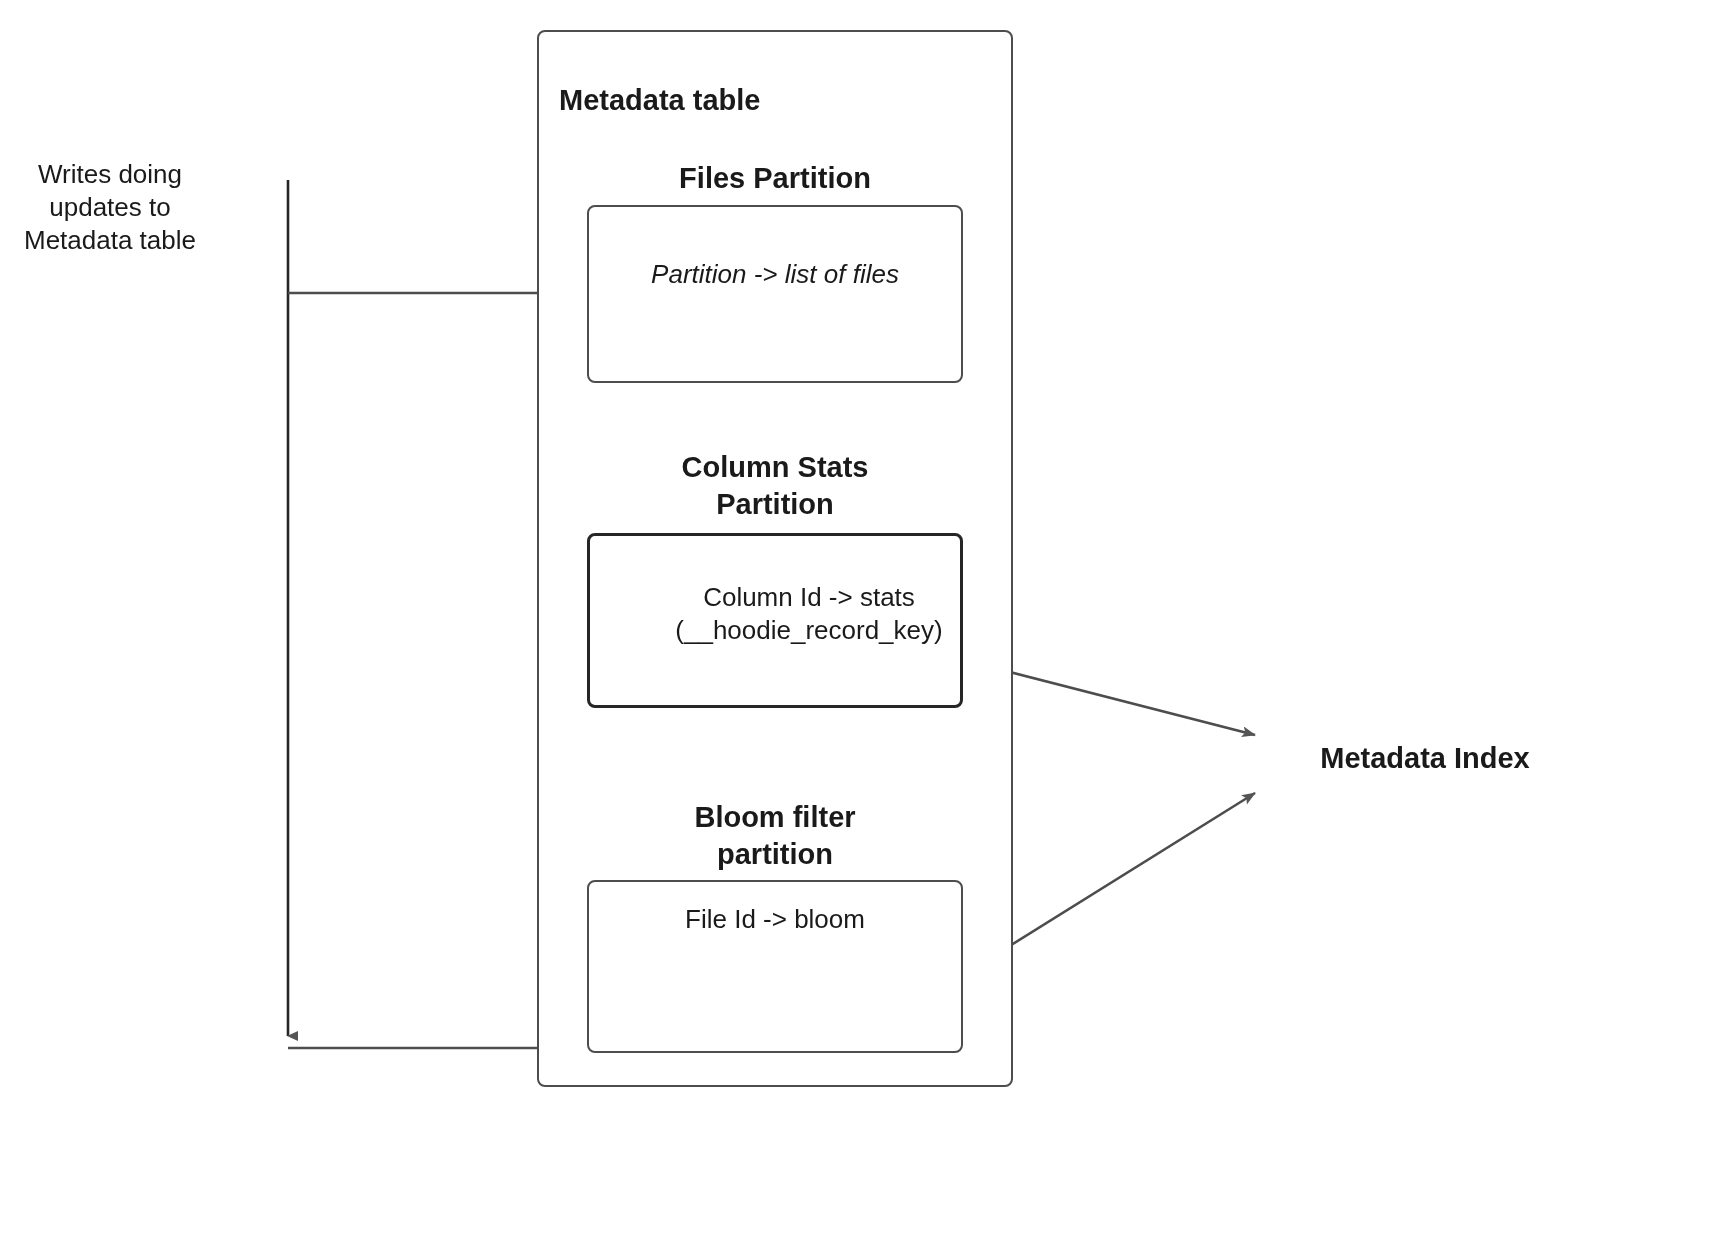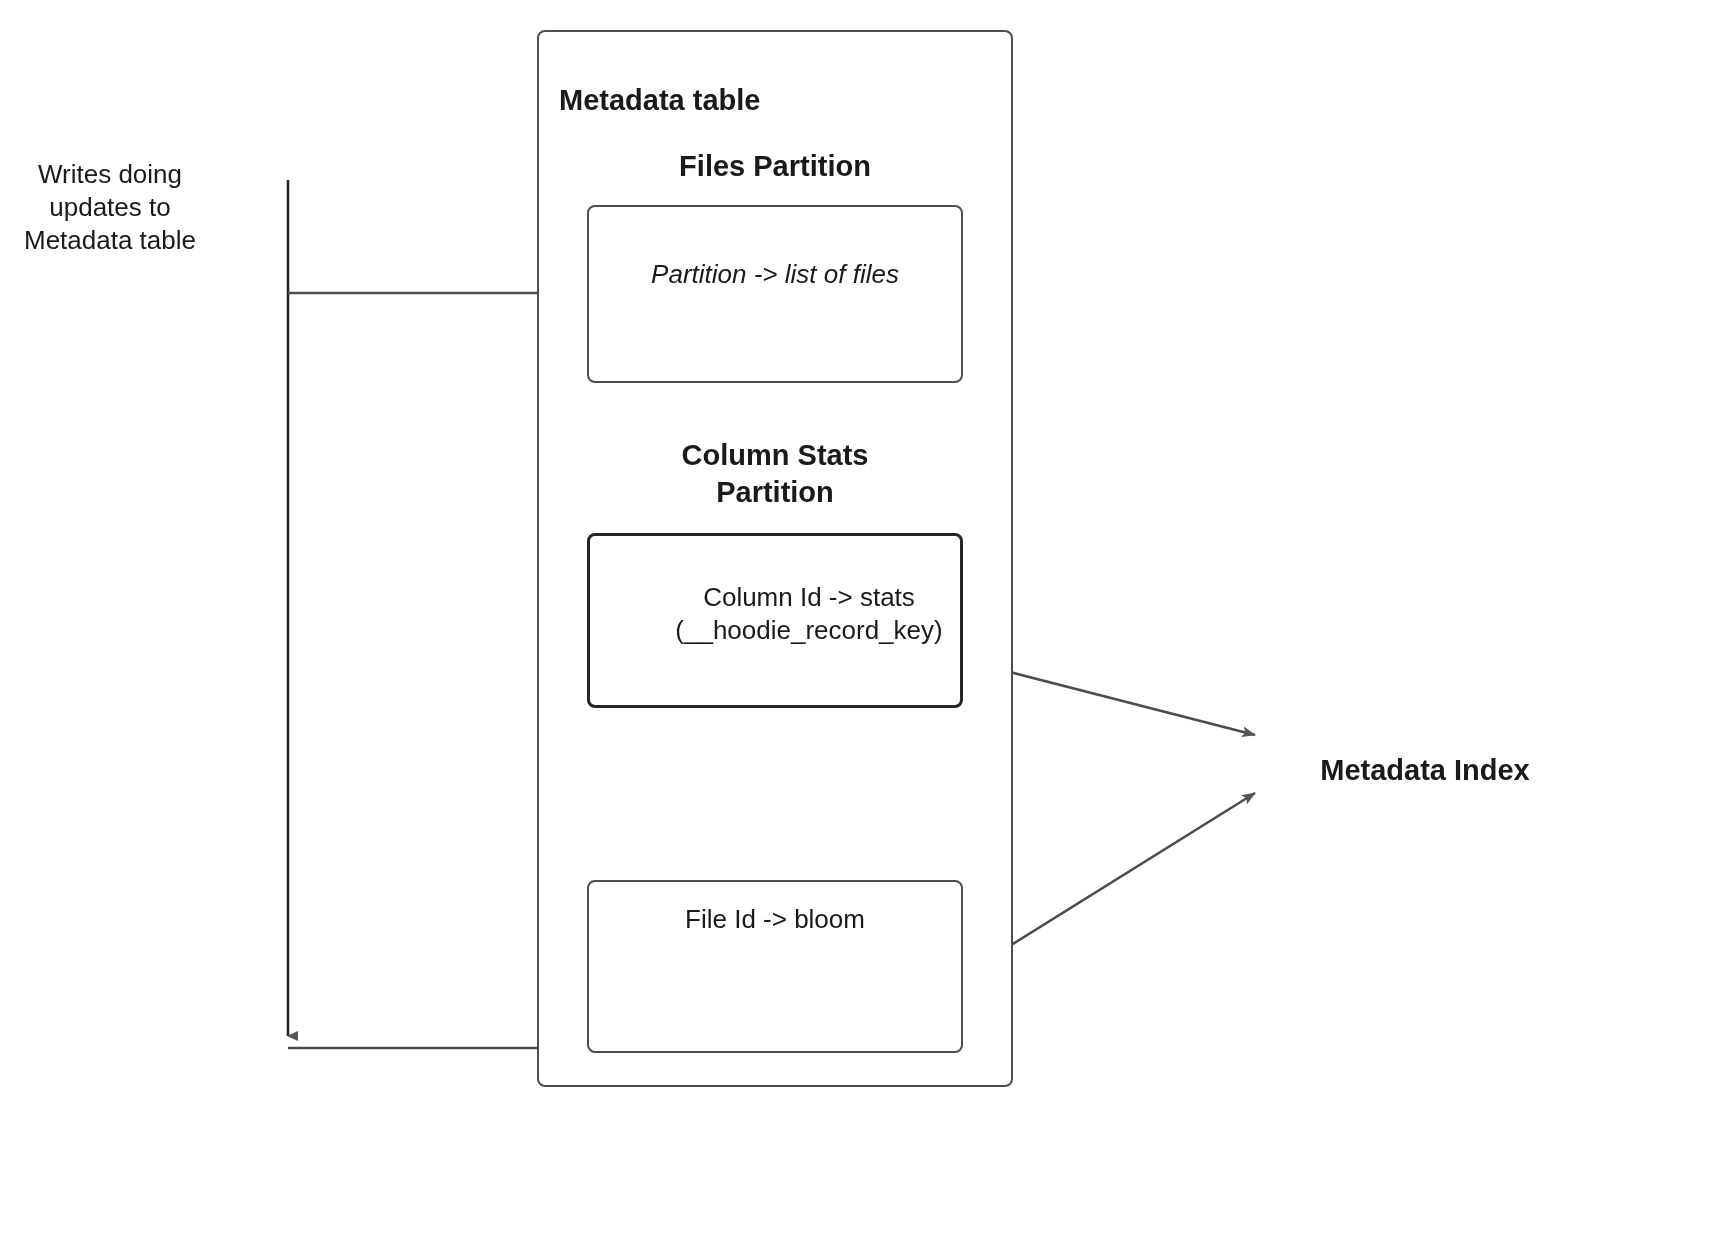--- a/index.html
+++ b/index.html
@@ -47,20 +47,21 @@
     white-space: pre-line;
   }
   .t-section-title {
     font-size: 29px;
     font-weight: bold;
     text-align: left;
   }
   .t-partition-title {
     font-size: 29px;
     font-weight: bold;
+    margin-top: 12px;
   }
   .t-box-label {
     font-size: 26px;
     font-weight: normal;
   }
   .t-side-note {
     font-size: 26px;
     font-weight: normal;
   }
   .t-index-title {
@@ -113,21 +114,23 @@
   <div class="txt t-box-label" style="left:587px; top:258px; width:376px;font-style:italic;">Partition -&gt; list of files</div>
 
   <div class="txt t-partition-title" style="left:587px; top:437px; width:376px;">Column Stats
 Partition</div>
 
   <div class="box inner-box emphasis" style="left:587px; top:533px; width:376px; height:175px;"></div>
 
   <div class="txt t-box-label" style="left:587px; top:581px; width:444px;">Column Id  -&gt; stats
 (__hoodie_record_key)</div>
 
+  <div class="txt t-partition-title" style="left:587px; top:787px; width:376px;">Bloom filter
+partition</div>
 
   <div class="box inner-box" style="left:587px; top:880px; width:376px; height:173px;"></div>
 
   <div class="txt t-box-label" style="left:587px; top:903px; width:376px;">File Id -&gt; bloom</div>
 
-  <div class="txt t-index-title" style="left:1280px; top:740px; width:290px;margin-top:12px;">Metadata Index</div>
+  <div class="txt t-index-title" style="left:1280px; top:740px; width:290px;">Metadata Index</div>
 
 
 </div>
 
 </body></html>

